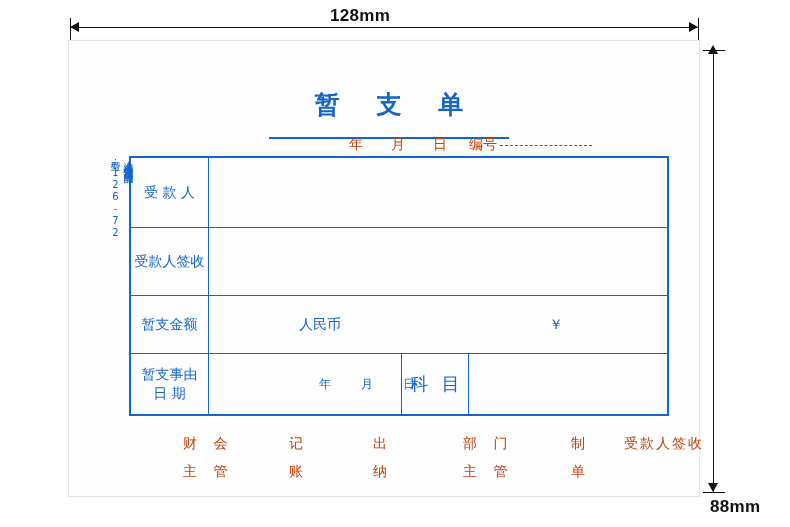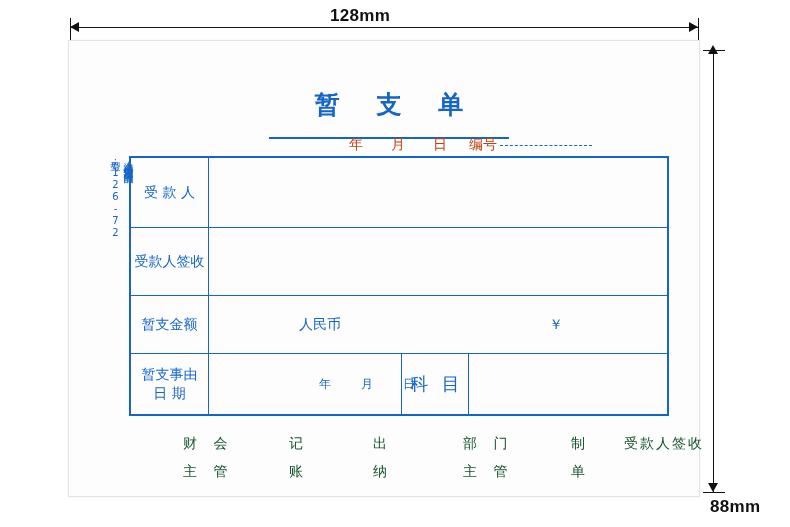--- a/index.html
+++ b/index.html
@@ -253,21 +253,21 @@
   #sign-row {
     position: absolute;
     left: 48px;
     top: 388px;
     width: 560px;
     height: 60px;
   }
   .sign-item {
     position: absolute;
     top: 0;
-    color: #14532d;
+    color: #c2410c;
     font-size: 14px;
     font-family: "DejaVu Sans", sans-serif;
     text-align: center;
     line-height: 28px;
     white-space: nowrap;
   }
   .sign-item .l1 { display: block; letter-spacing: 6px; text-indent: 6px; }
   .sign-item .l2 { display: block; letter-spacing: 6px; text-indent: 6px; }
   .sign-wide .l1, .sign-wide .l2 { letter-spacing: 2px; text-indent: 2px; }
 </style>

